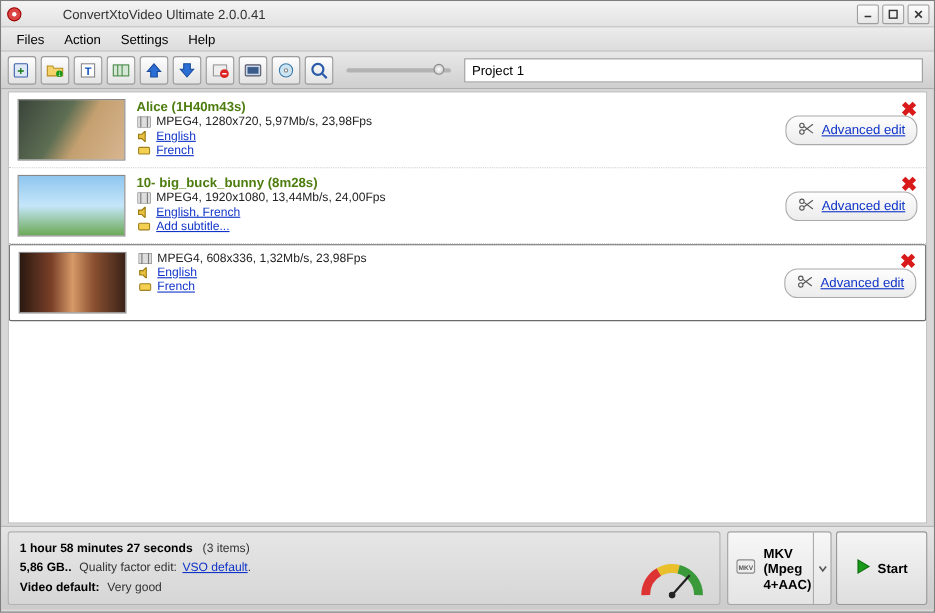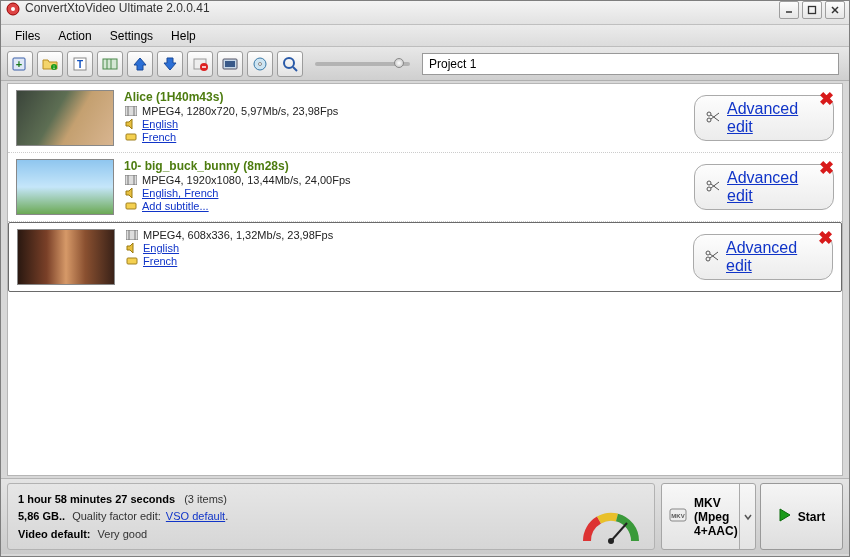--- a/index.html
+++ b/index.html
@@ -1,17 +1,17 @@
 <!DOCTYPE html>
 <html><head>
 <meta charset="utf-8">
 <style>
   * { box-sizing: border-box; margin: 0; padding: 0; }
   body { font-family: "Segoe UI", Tahoma, Arial, sans-serif; font-size: 11px; background: #d8d8d8; width: 850px; height: 557px; overflow: hidden; border: 1px solid #7e7e7e; }
-  .titlebar { height: 24px; background: linear-gradient(#f4f4f4,#e2e2e2); display: flex; padding: 0 4px; border-bottom: 1px solid #bfbfbf; }
+  .titlebar { height: 24px; background: linear-gradient(#f4f4f4,#e2e2e2); display: flex; align-items: center; padding: 0 4px; border-bottom: 1px solid #bfbfbf; gap: 32px; }
   .titlebar .app-icon { width: 16px; height: 16px; margin-right: 4px; display:flex;align-items:center;justify-content:center; }
   .titlebar .title { font-size: 12px; color: #333; flex: 1; }
   .window-controls { display: flex; gap: 3px; }
   .wc-btn { width: 20px; height: 18px; border: 1px solid #9e9e9e; background: linear-gradient(#fdfdfd,#e6e6e6); border-radius: 2px; display: flex; align-items: center; justify-content: center; font-size: 10px; cursor: pointer; }
   .menubar { height: 22px; background: linear-gradient(#ececec,#dcdcdc); display: flex; align-items: center; gap: 2px; padding: 0 6px; border-bottom: 1px solid #bdbdbd; }
   .menu-item { padding: 2px 8px; font-size: 12px; cursor: pointer; border-radius: 2px; }
   .toolbar { height: 34px; background: linear-gradient(#e8e8e8,#cfcfcf); display: flex; align-items: center; padding: 3px 6px; gap: 4px; border-bottom: 1px solid #b0b0b0; }
   .tb-btn { width: 26px; height: 26px; border: 1px solid #9c9c9c; background: linear-gradient(#fefefe,#e3e3e3); border-radius: 3px; display: flex; align-items: center; justify-content: center; cursor: pointer; }
   .slider-track { width: 95px; height: 4px; background: #b3b3b3; border-radius: 2px; margin: 0 8px; position: relative; }
   .slider-thumb { position: absolute; width: 10px; height: 10px; background: radial-gradient(#fff,#bcbcbc); border: 1px solid #888; border-radius: 50%; top: -4px; right: 6px; }
@@ -21,21 +21,21 @@
   .file-row.selected { border: 1px solid #6a6a6a; border-radius: 2px; }
   .thumb { width: 98px; height: 56px; border: 1px solid #888; margin-right: 10px; background: #335; display:flex;align-items:center;justify-content:center;color:#fff;font-size:10px; }
   .file-info { flex: 1; display: flex; flex-direction: column; gap: 1px; }
   .file-title { font-weight: bold; font-size: 12px; color: #4d7c0f; }
   .spec-line { display: flex; align-items: center; gap: 4px; font-size: 11px; color: #222; }
   .spec-line .mini-icon { width: 14px; height: 12px; display:flex;align-items:center;justify-content:center; }
   .link { color: #1034c8; text-decoration: underline; cursor: pointer; }
   .right-controls { display: flex; flex-direction: column; align-items: flex-end; justify-content: center; gap: 4px; width: 140px; }
   .delete-x { color: #d81a1a; font-size: 18px; font-weight: bold; cursor: pointer; position: absolute; top: 4px; right: 8px; }
   .adv-btn { display: flex; align-items: center; gap: 6px; border: 1px solid #aaa; border-radius: 12px; padding: 4px 10px; background: linear-gradient(#fdfdfd,#ececec); cursor: pointer; }
-  .adv-btn .link { font-size: 16px; }
+  .adv-btn .link { font-size: 12px; }
   .footer { height: 76px; background: linear-gradient(#e4e4e4,#cbcbcb); display: flex; border-top: 1px solid #b5b5b5; padding: 4px 6px; gap: 6px; }
   .summary { flex: 1; border: 1px solid #b2b2b2; border-radius: 3px; background: linear-gradient(#e6e6e6,#d6d6d6); padding: 6px 10px; display: flex; flex-direction: column; justify-content: space-around; font-size: 11px; color: #333; }
   .summary .bold { font-weight: bold; color: #000; }
   .gauge { width: 70px; display:flex;align-items:center;justify-content:center; }
   .right-footer { width: 182px; display: flex; flex-direction: row; gap: 4px; }
   .format-sel { flex: 1; border: 1px solid #a6a6a6; background: linear-gradient(#f7f7f7,#e4e4e4); border-radius: 3px; display: flex; align-items: center; padding: 0 6px; gap: 6px; font-size: 12px; font-weight: bold; position: relative; cursor: pointer; }
   .format-sel .dd { position: absolute; right: 0; top:0; bottom:0; width: 16px; border-left: 1px solid #aaa; display:flex;align-items:center;justify-content:center; }
   .start-btn { flex: 1; border: 1px solid #999; background: linear-gradient(#f5f5f5,#dedede); border-radius: 3px; display: flex; align-items: center; justify-content: center; gap: 6px; font-size: 12px; font-weight: bold; cursor: pointer; }
   .icon-svg { display:block; }
   .thumb1 { background: linear-gradient(120deg,#3a443a 0%, #5d6e53 40%, #c4a070 60%, #d8b590 100%); }

